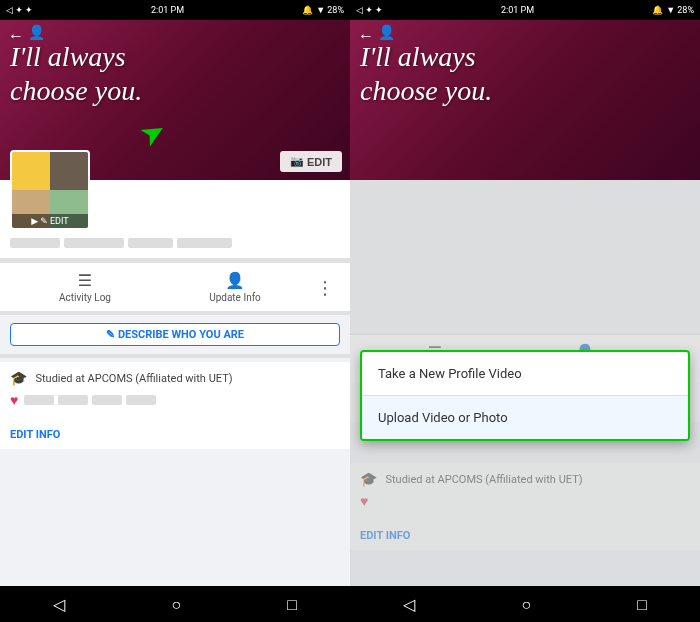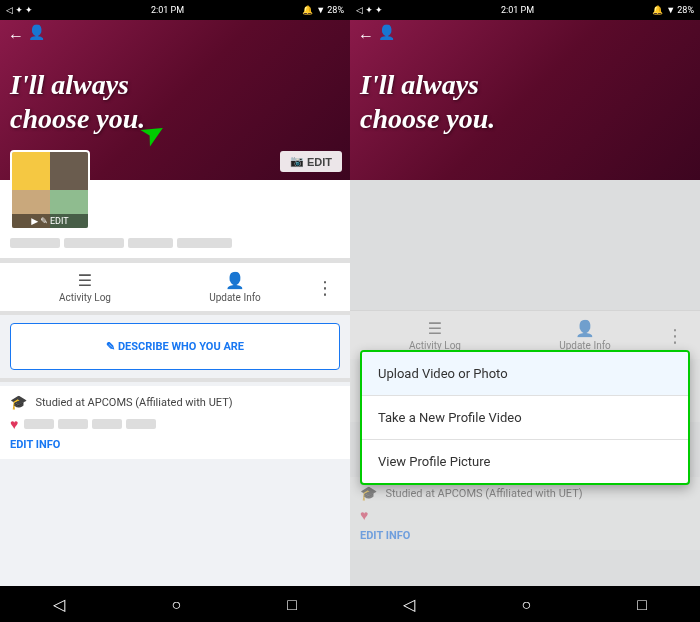--- a/index.html
+++ b/index.html
@@ -45,25 +45,24 @@
       flex-shrink: 0;
       overflow: hidden;
     }
     .cover-text {
       position: absolute;
       top: 20px;
       left: 10px;
       color: white;
       font-size: 28px;
       font-style: italic;
-      font-weight: bold;
+      font-weight: normal;
       line-height: 1.2;
       text-shadow: 1px 1px 3px rgba(0,0,0,0.5);
       font-family: 'Georgia', serif;
-      margin-top: 28px;
     }
     .cover-back-btn {
       position: absolute;
       top: 4px;
       left: 8px;
       color: white;
       font-size: 16px;
       cursor: pointer;
     }
     .cover-person-icon {
@@ -190,21 +189,21 @@
       padding: 0 6px;
     }
     
     .describe-btn {
       margin: 8px 10px;
       border: 1px solid #1877f2;
       background: white;
       color: #1877f2;
       font-size: 11px;
       font-weight: bold;
-      padding: 16px;
+      padding: 4px;
       border-radius: 4px;
       text-align: center;
       cursor: pointer;
       display: flex;
       align-items: center;
       justify-content: center;
       gap: 4px;
     }
     
     .info-section {
@@ -234,21 +233,21 @@
       color: #e0365d;
     }
     .heart-placeholders {
       display: flex;
       gap: 4px;
     }
     .edit-info-link {
       color: #1877f2;
       font-size: 11px;
       font-weight: bold;
-      margin-top: 6px;
+      margin-top: 20px;
       display: block;
     }
     
     .nav-bar {
       position: absolute;
       bottom: 0;
       left: 0;
       right: 0;
       height: 36px;
       background: #000;
@@ -423,23 +422,22 @@
       <div>I'll always</div>
       <div>choose you.</div>
     </div>
   </div>
 
   <div class="content-area">
 
     <div class="dim-overlay"></div>
 
     <div class="dropdown-overlay">
+      <div class="dropdown-item">Take a New Profile Video</div>
       <div class="dropdown-item highlighted">Upload Video or Photo</div>
-      <div class="dropdown-item">Take a New Profile Video</div>
-      <div class="dropdown-item">View Profile Picture</div>
     </div>
 
     <div style="position:absolute; bottom:200px; left:0; right:0; background:rgba(255,255,255,0.6); z-index:5;">
       <div class="action-row">
         <div class="action-btn">
           <span class="action-btn-icon">☰</span>
           <span>Activity Log</span>
         </div>
         <div class="action-btn">
           <span class="action-btn-icon">👤</span>

